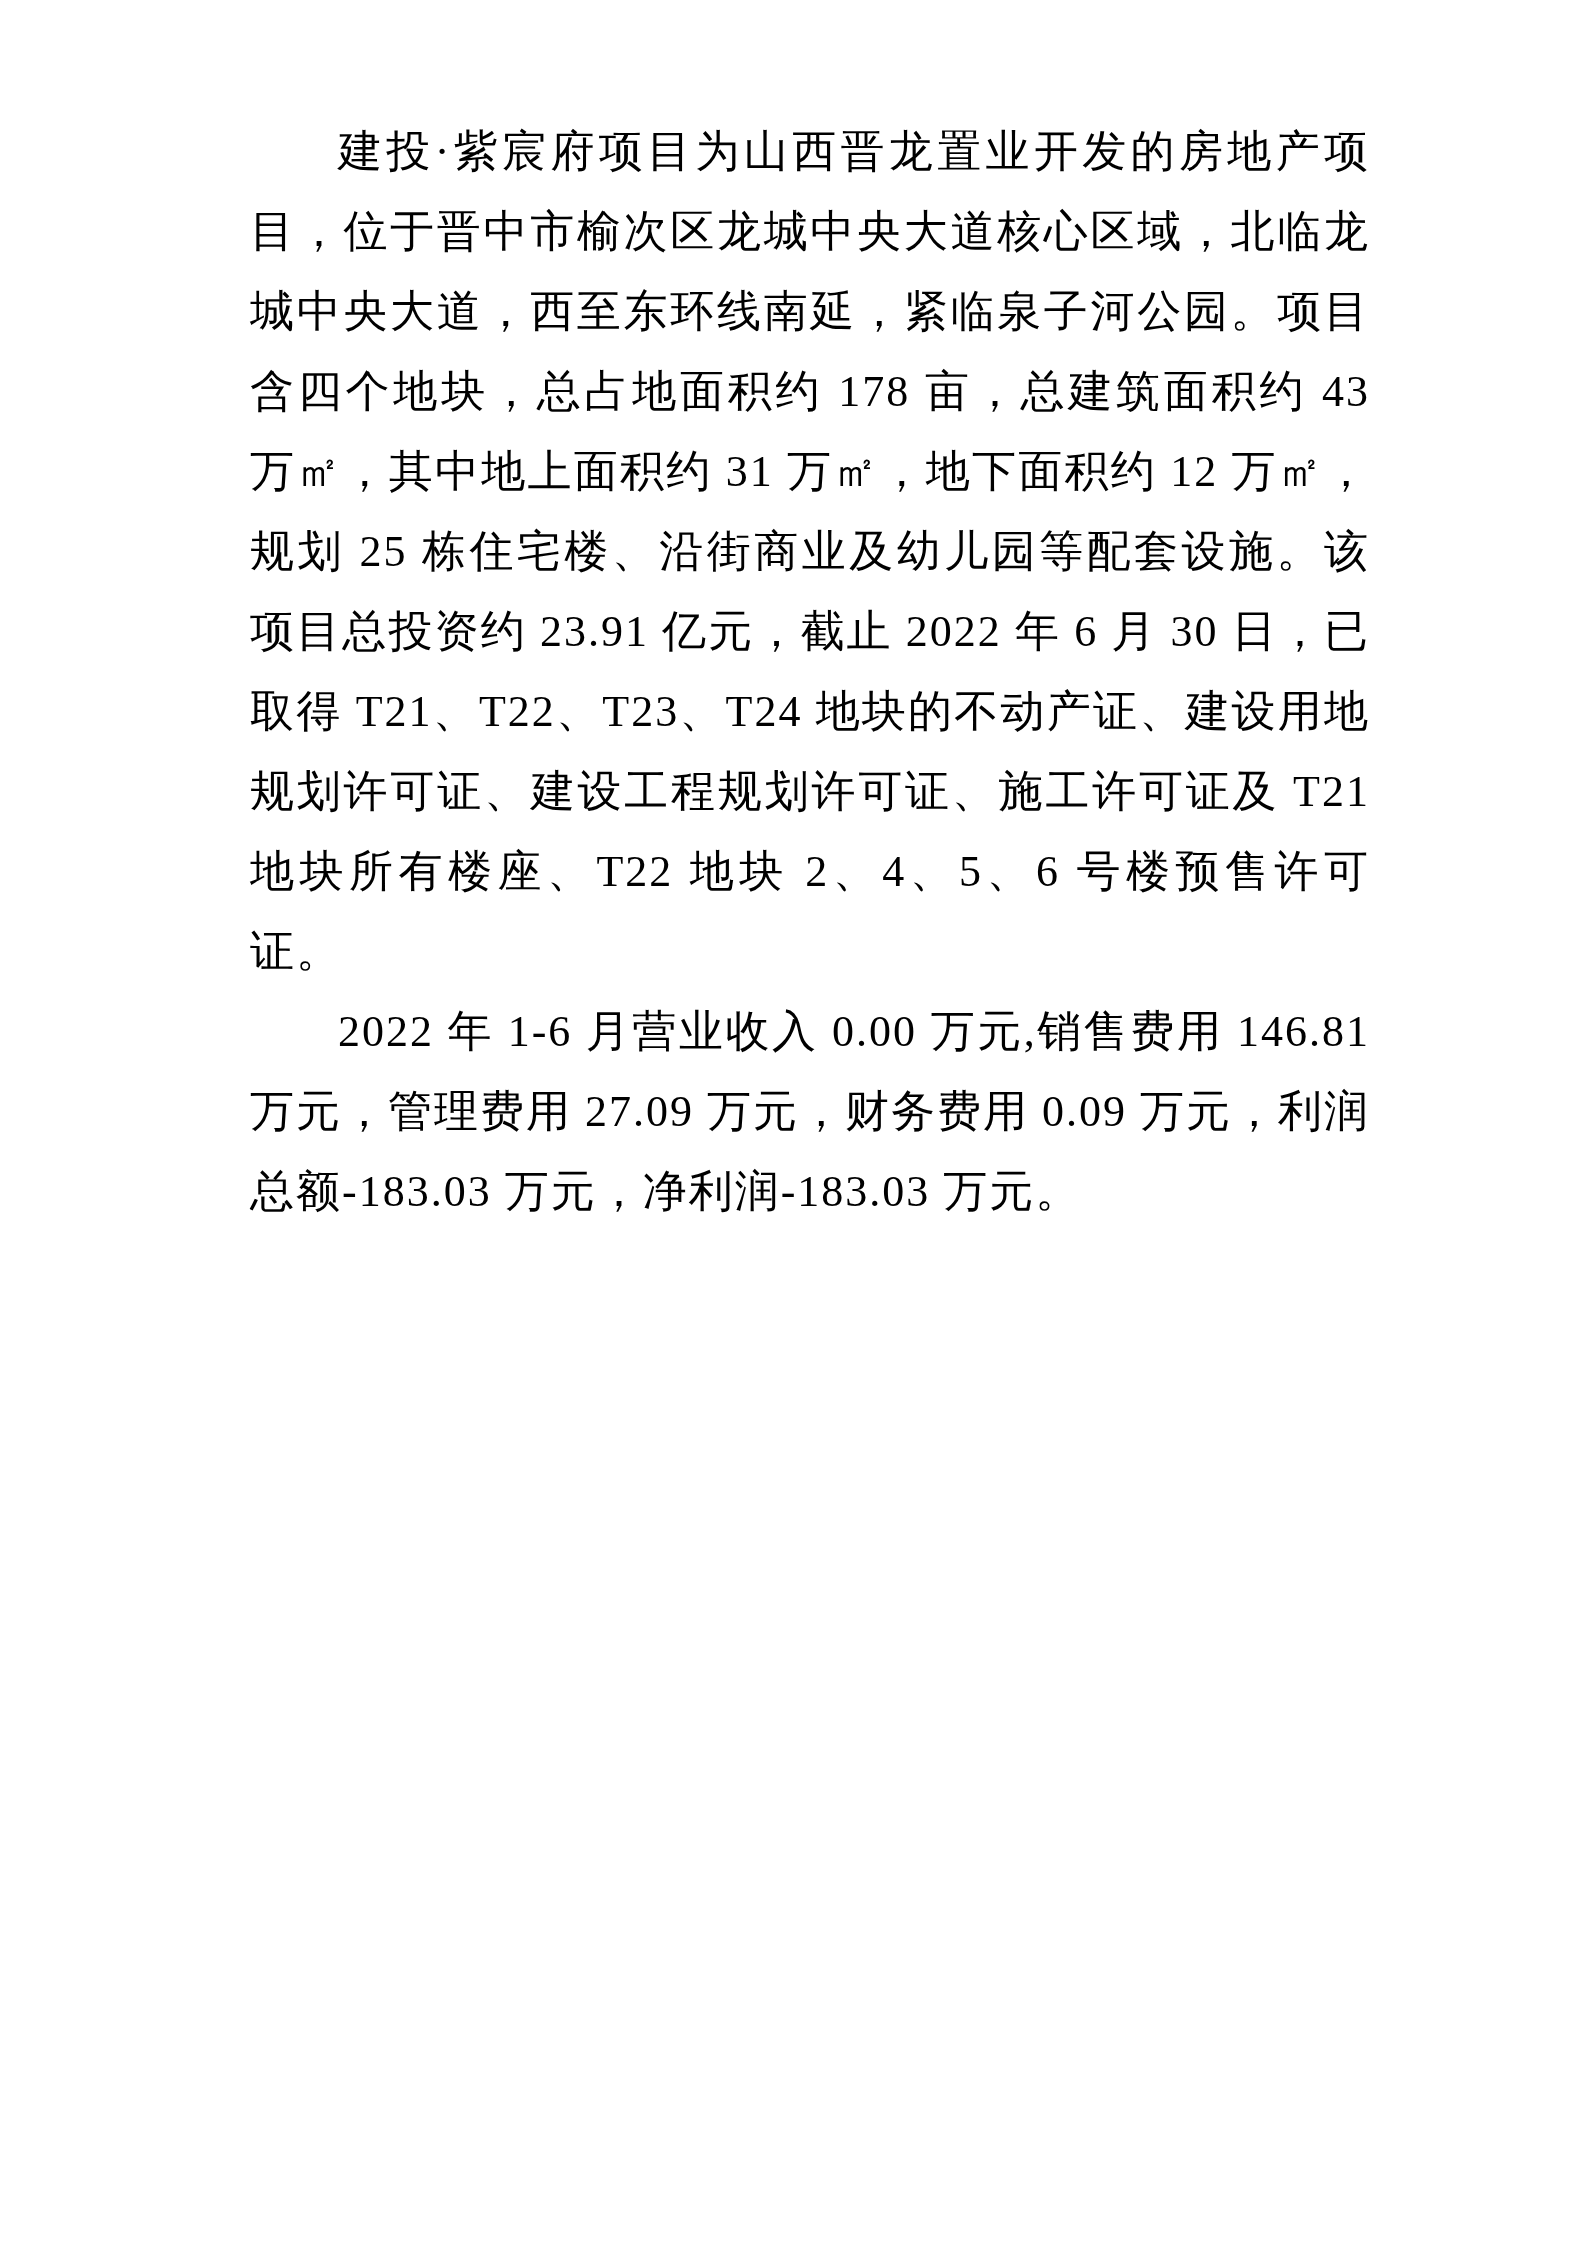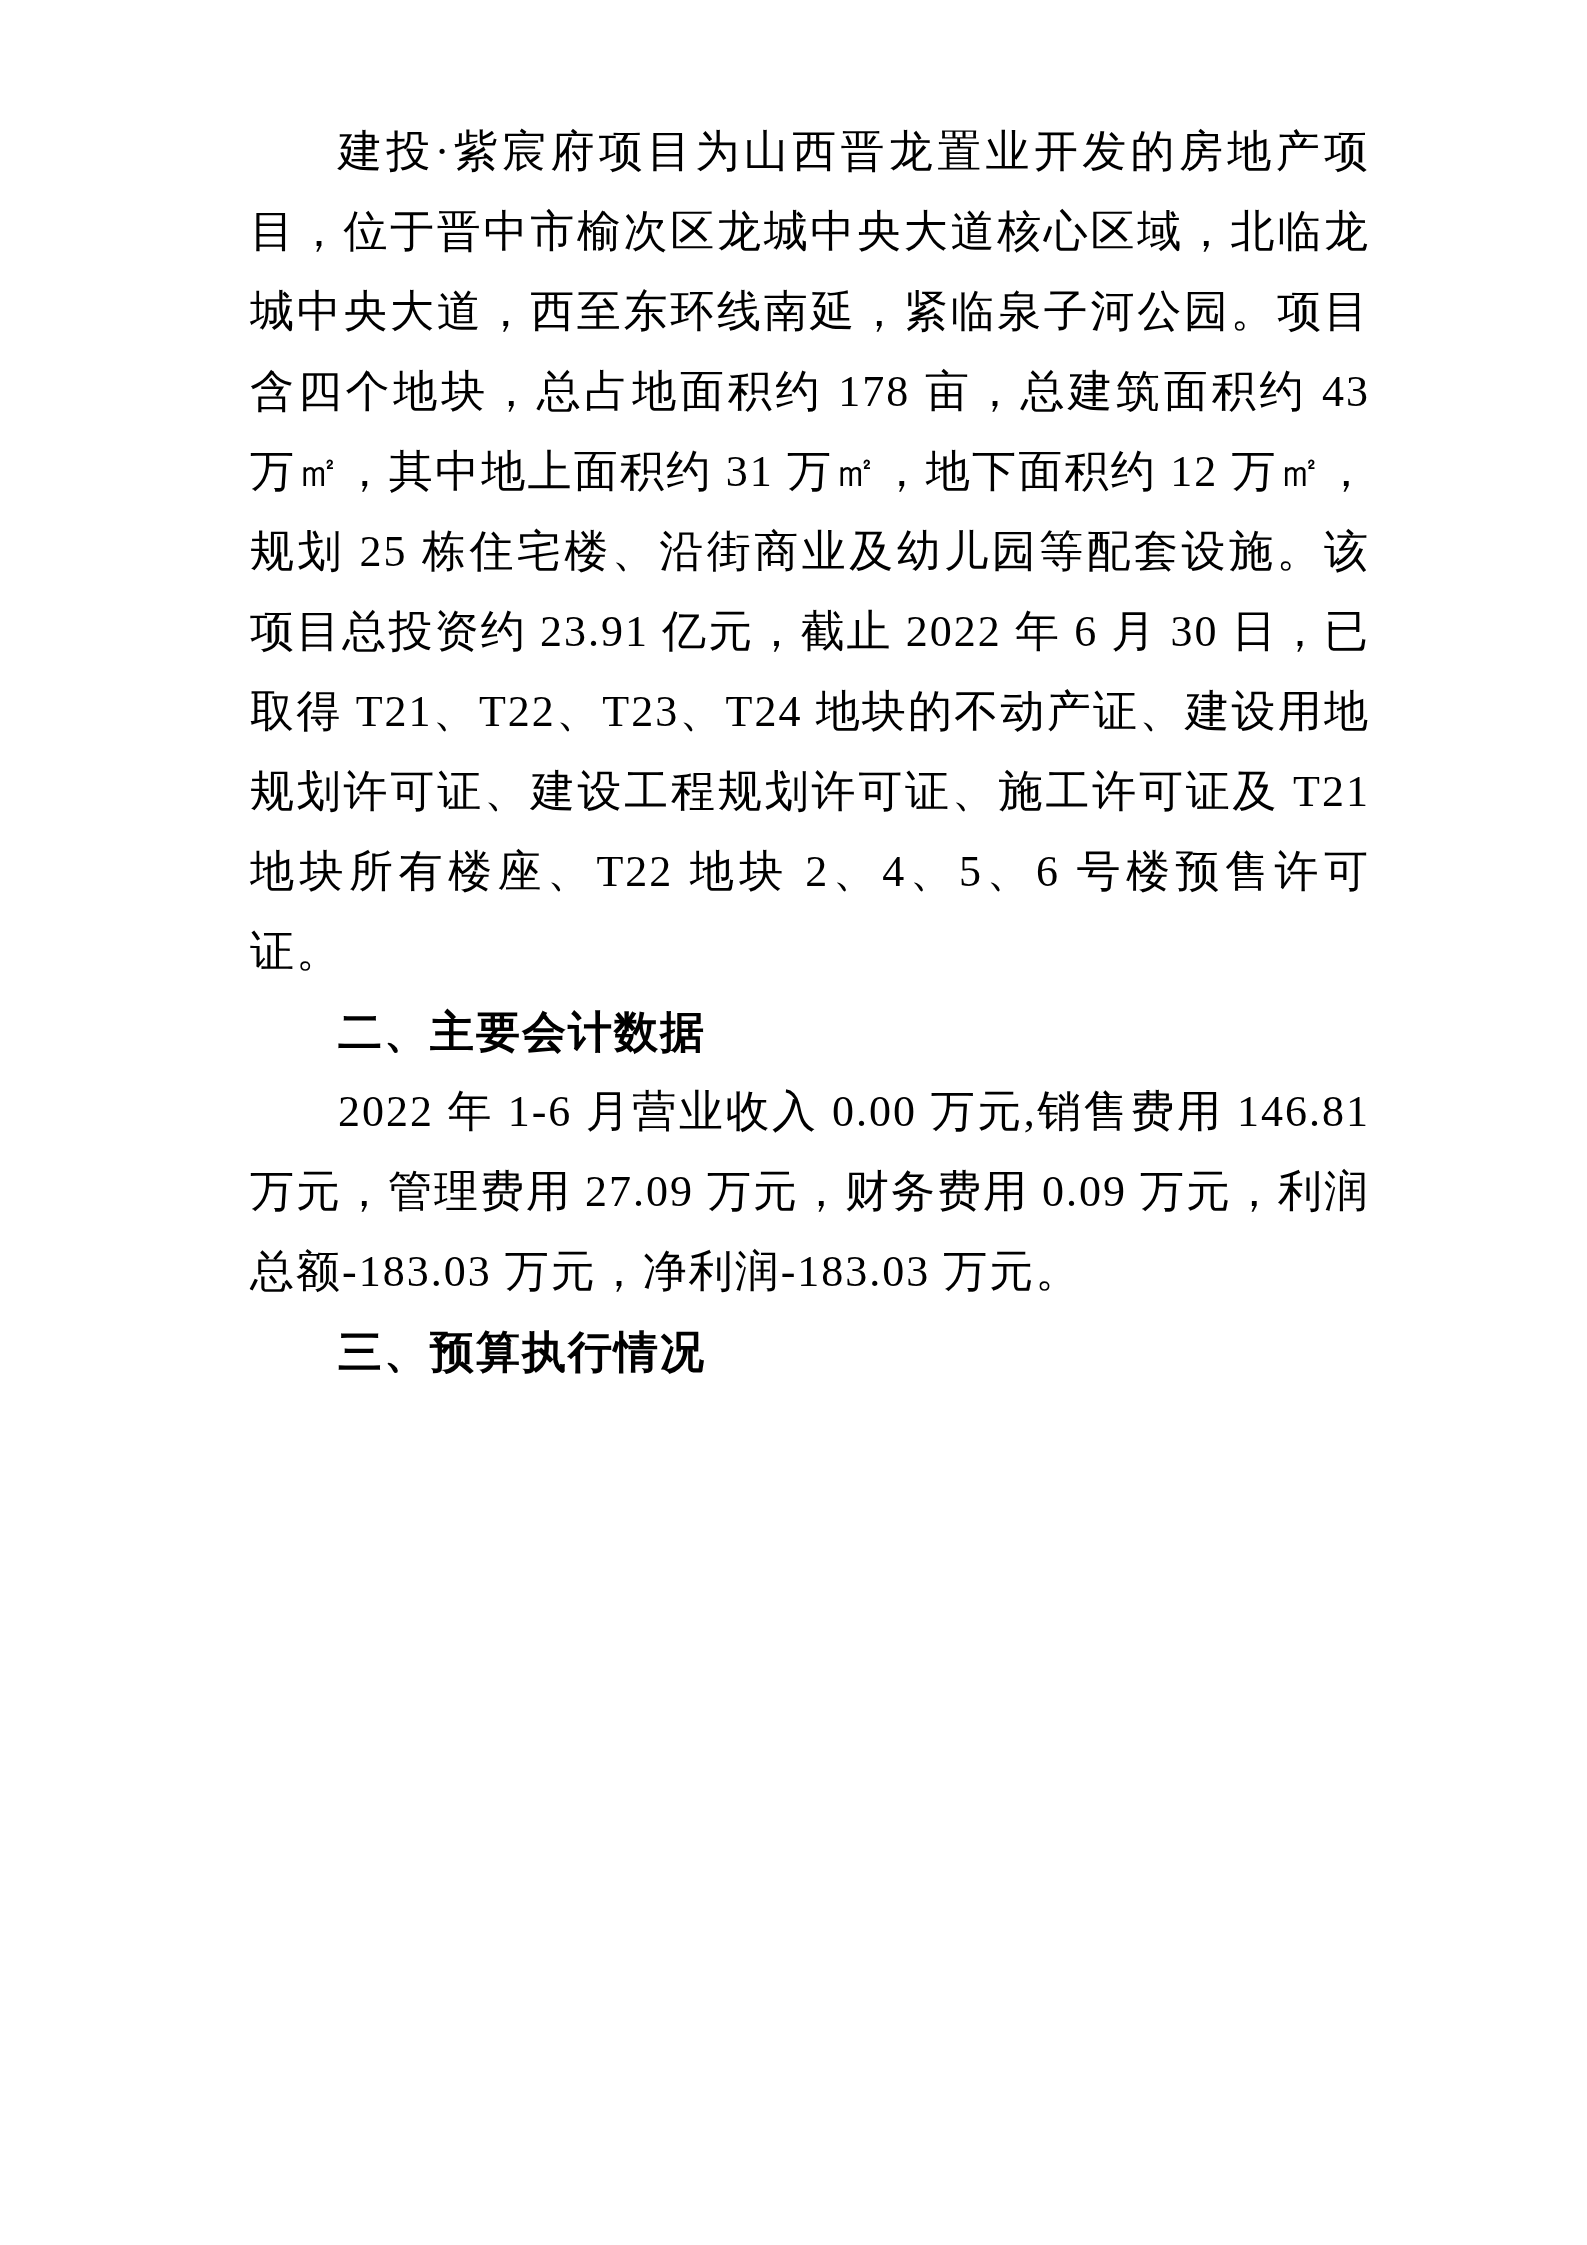--- a/index.html
+++ b/index.html
@@ -43,17 +43,15 @@
     text-indent: 2em;
     color: #000000;
   }
 </style>
 </head>
 <body>
 
 <div class="page">
   <div class="content">
     <p class="body-para">建投·紫宸府项目为山西晋龙置业开发的房地产项目，位于晋中市榆次区龙城中央大道核心区域，北临龙城中央大道，西至东环线南延，紧临泉子河公园。项目含四个地块，总占地面积约 178 亩，总建筑面积约 43 万㎡，其中地上面积约 31 万㎡，地下面积约 12 万㎡，规划 25 栋住宅楼、沿街商业及幼儿园等配套设施。该项目总投资约 23.91 亿元，截止 2022 年 6 月 30 日，已取得 T21、T22、T23、T24 地块的不动产证、建设用地规划许可证、建设工程规划许可证、施工许可证及 T21 地块所有楼座、T22 地块 2、4、5、6 号楼预售许可证。</p>
-    <p class="heading-para">二、主要会计数据</p>
     <p class="body-para">2022 年 1-6 月营业收入 0.00 万元,销售费用 146.81 万元，管理费用 27.09 万元，财务费用 0.09 万元，利润总额-183.03 万元，净利润-183.03 万元。</p>
-    <p class="heading-para">三、预算执行情况</p>
   </div>
 </div>
 
 </body></html>

